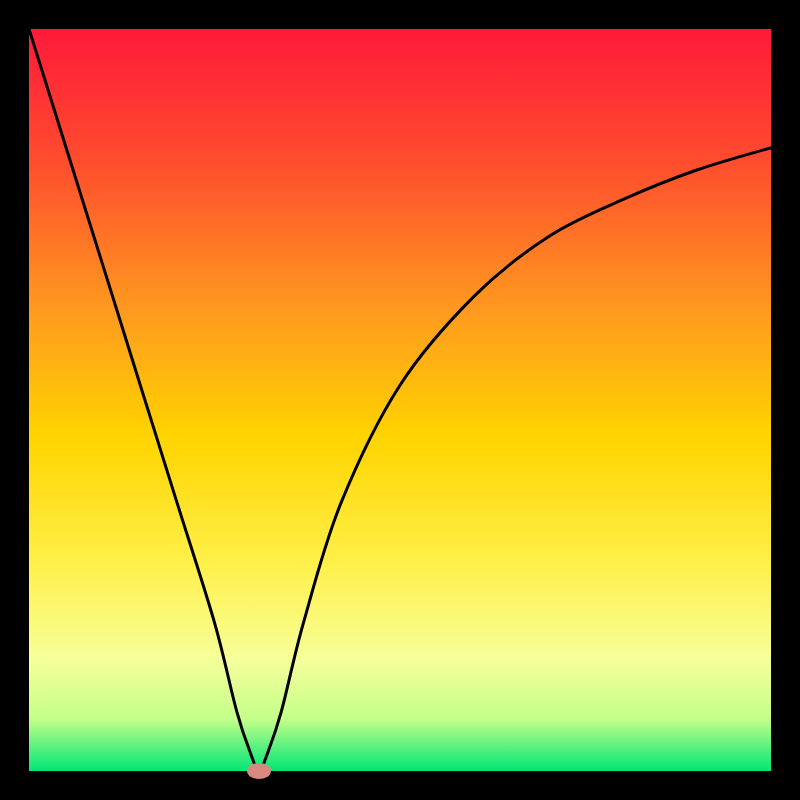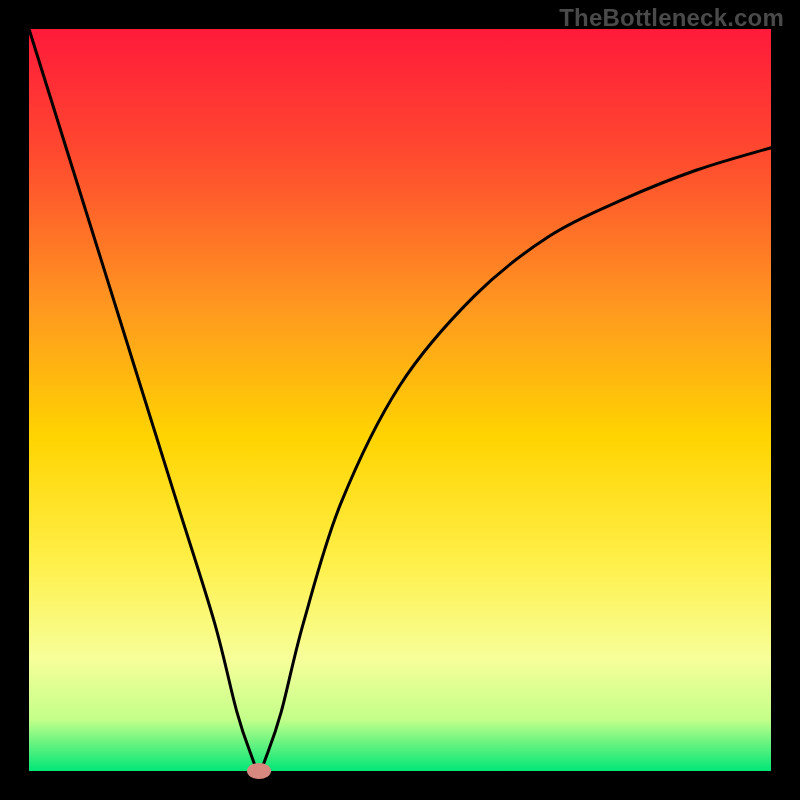--- a/index.html
+++ b/index.html
@@ -31,21 +31,20 @@
   svg {
     position: absolute;
     top: 0; left: 0;
   }
 </style>
 </head>
 <body>
 
 <div class="frame">
 
-  <div class="watermark">TheBottleneck.com</div>
 
   <svg width="800" height="800" viewBox="0 0 800 800">
     <defs>
       <linearGradient id="bgGrad" x1="0" y1="0" x2="0" y2="1">
         <stop offset="0%" stop-color="#ff1a3a"></stop>
         <stop offset="18%" stop-color="#ff4d2e"></stop>
         <stop offset="38%" stop-color="#ff9a1f"></stop>
         <stop offset="55%" stop-color="#ffd400"></stop>
         <stop offset="72%" stop-color="#fff04a"></stop>
         <stop offset="85%" stop-color="#f6ff9a"></stop>

